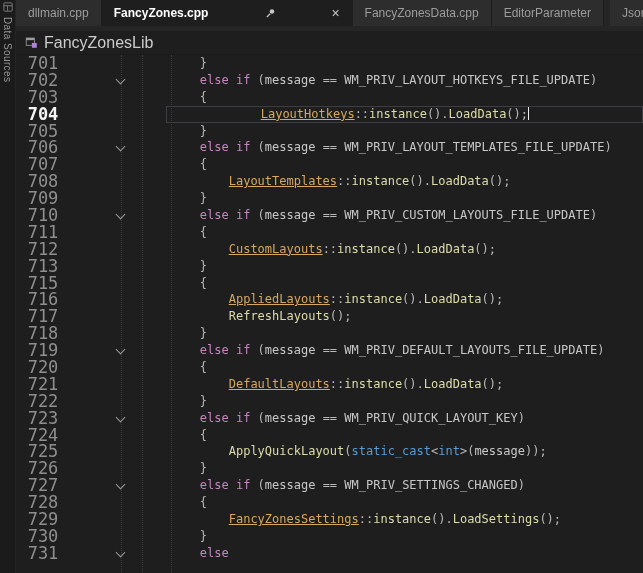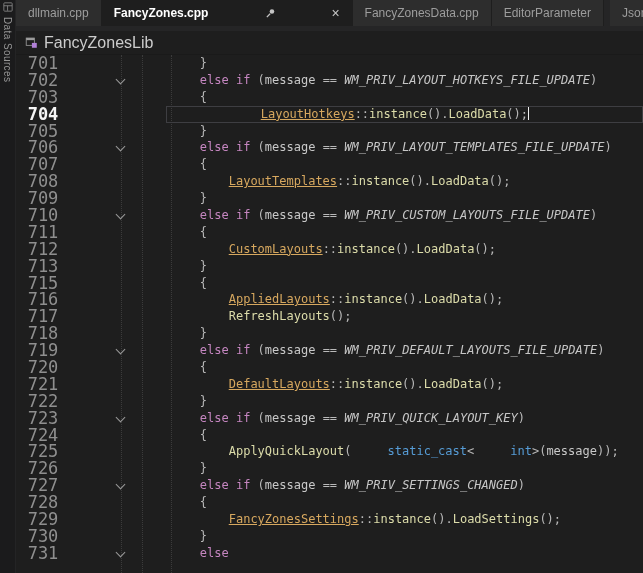--- a/index.html
+++ b/index.html
@@ -58,26 +58,26 @@
   .chev{
     position:absolute;left:5px;top:4px;width:6px;height:6px;
     border-right:1.3px solid #9a9a9a;border-bottom:1.3px solid #9a9a9a;
     transform:rotate(45deg);
   }
   .code{flex:1;white-space:pre;padding-left:8px;min-width:0;cursor:text;}
   .current .code{box-shadow:inset 0 0 0 1px var(--current-line-border,#3e3e42);margin-left:32px;}
   .caret{display:inline-block;width:1px;height:13px;background:var(--caret,#f0f0f0);vertical-align:-2px;}
   
   .tk-k{color:var(--kw,#c586c0);}
-  .tk-b{color:var(--kw2,#569cd6);margin-left:36px;}
+  .tk-b{color:var(--kw2,#569cd6);}
   .tk-t,.tk-tu{color:var(--type,#d7a85f);text-decoration:underline;}
   .tk-tu{text-decoration:underline;}
   .tk-m{color:var(--fn,#dcdcaa);}
   .tk-v{color:var(--var,#c8c8c8);}
-  .tk-c{color:var(--macro,#c6c6c6);font-style:italic;}
+  .tk-c{color:var(--macro,#c6c6c6);}
   .tk-p{color:var(--punct,#b9b9b9);}
 </style>
 </head>
 <body>
 
 <div class="app">
 
   <div class="side-strip">
     <span style="display:flex;">
       <svg width="10" height="10" viewBox="0 0 12 12">

